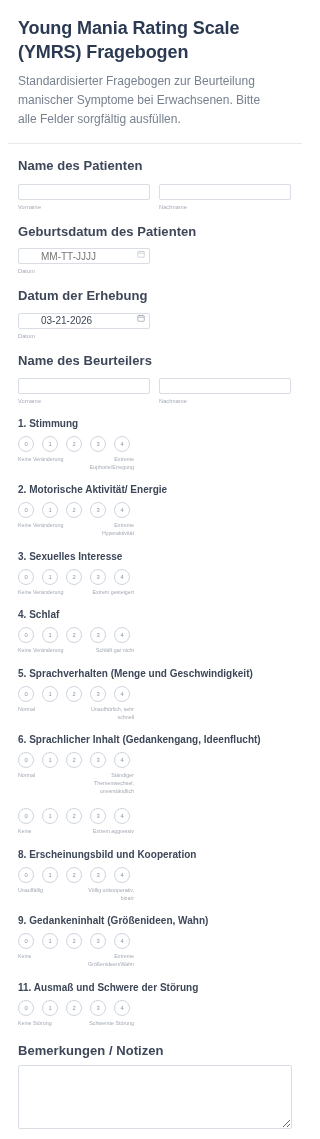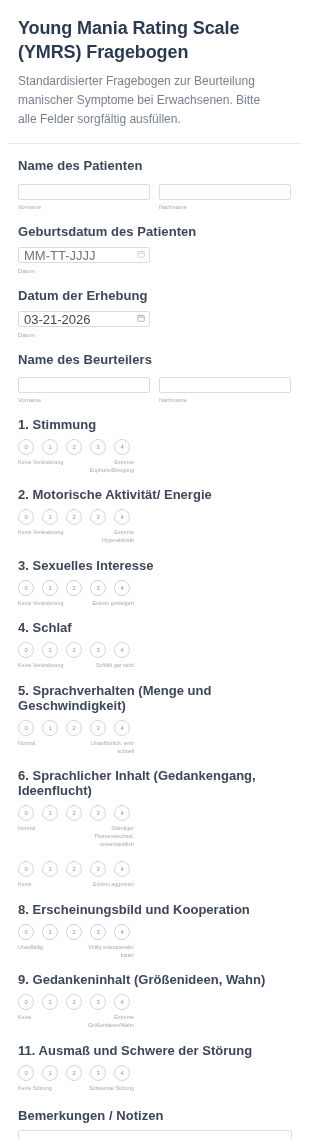--- a/index.html
+++ b/index.html
@@ -87,41 +87,41 @@
   .date-wrap {
     position: relative;
     width: 132px;
   }
   .date-input {
     width: 132px;
     height: 16px;
     border: 1px solid #d9dde4;
     border-radius: 2px;
     background: #ffffff;
-    font-size: 13px;
+    font-size: 10px;
     color: #3d4758;
-    padding: 0 18px 0 5px;
+    padding: 0 18px 0 22px;
     font-family: "Liberation Sans", sans-serif;
     outline: none;
   }
   .date-input.placeholder-style { color: #b9bfc9; }
   .cal-icon {
     position: absolute;
     right: 5px;
     top: 4px;
     width: 8px;
     height: 8px;
     pointer-events: none;
   }
   .cal-icon svg { display: block; }
 
   
   .question { margin-bottom: 13px; }
   .q-title {
-    font-size: 13px;
+    font-size: 10px;
     font-weight: bold;
     color: #3d4758;
     margin-bottom: 7px;
     letter-spacing: 0.02px;
   }
   .scale-row {
     display: flex;
     gap: 8px;
   }
   .opt {

